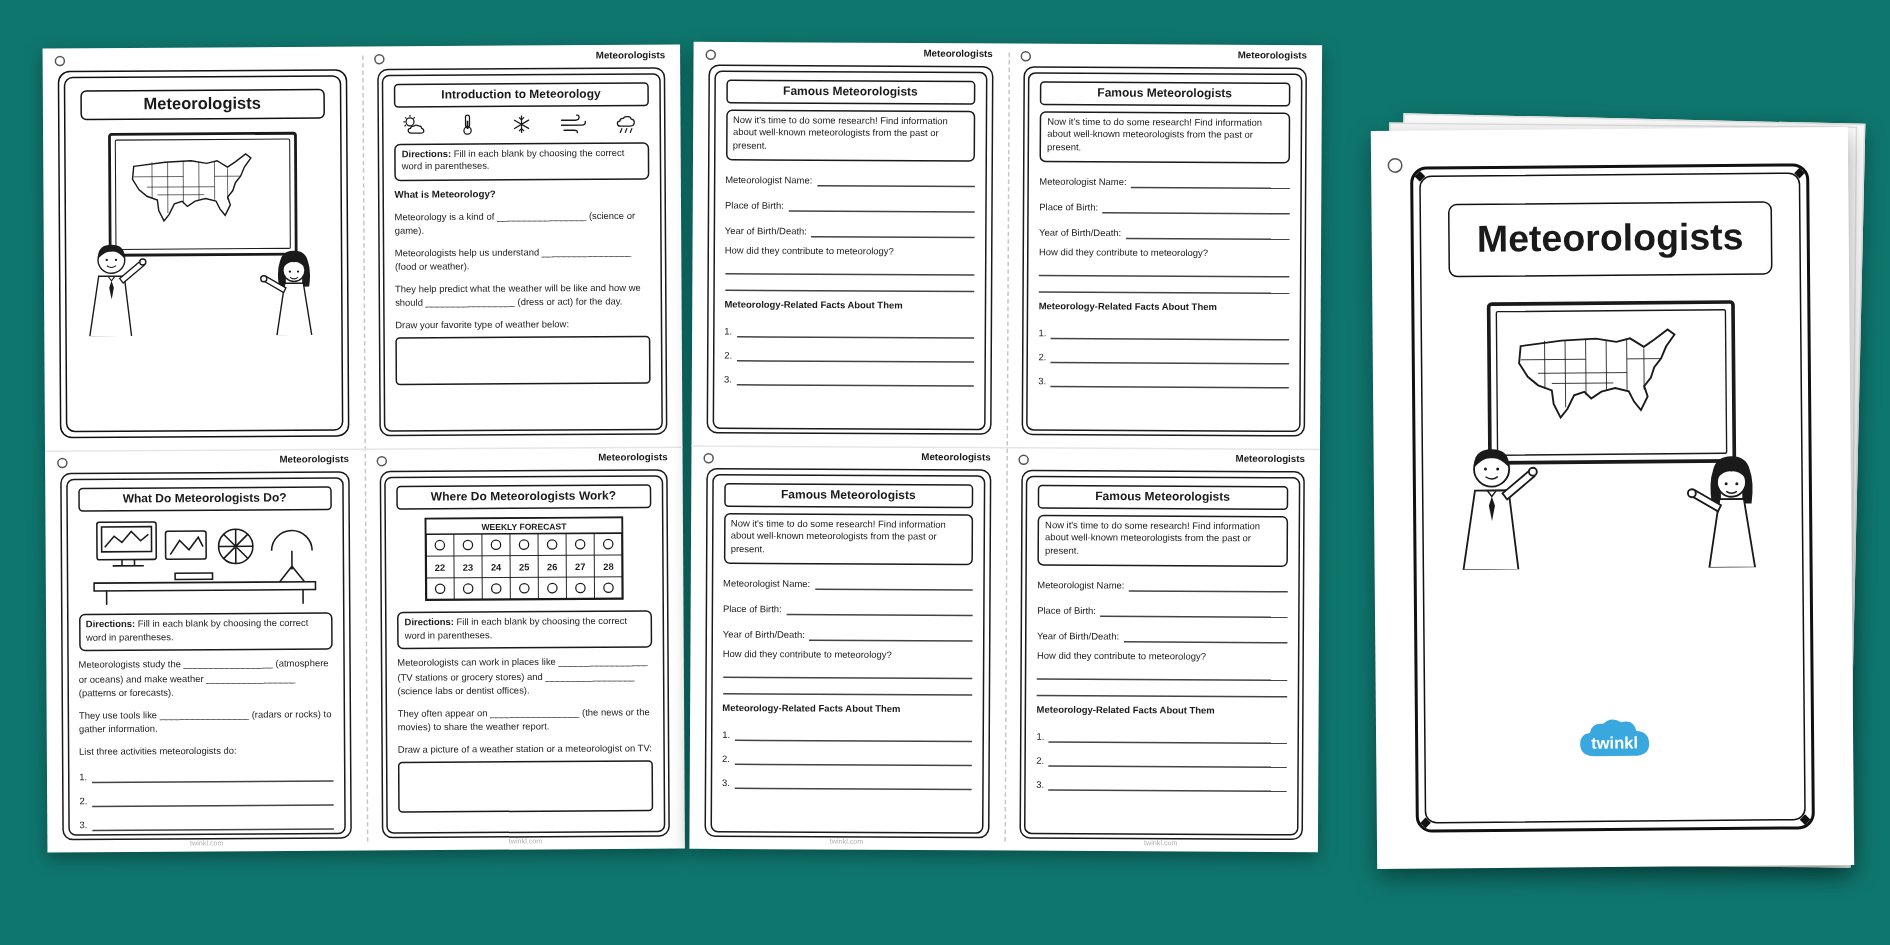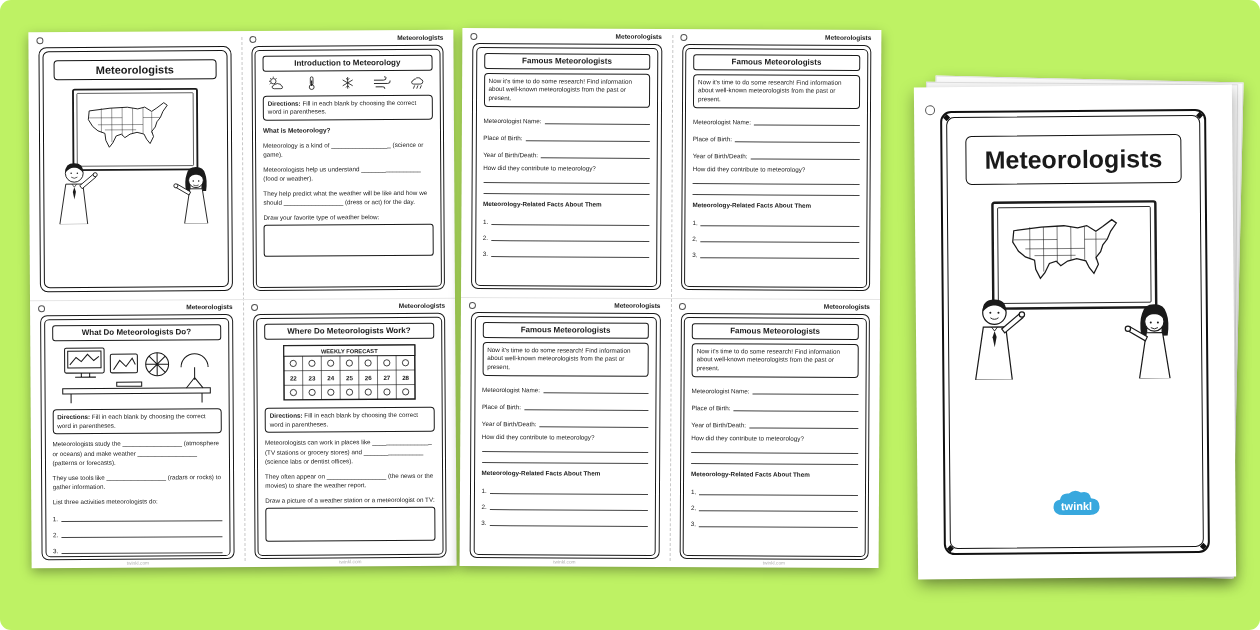--- a/index.html
+++ b/index.html
@@ -1,19 +1,19 @@
 <!DOCTYPE html>
 <html><head>
 <meta charset="utf-8">
 <title>Meteorologists Worksheet Preview</title>
 <style>
   * { box-sizing: border-box; margin: 0; padding: 0; }
   html,body { width:1260px; height:630px; }
   body { font-family:"Liberation Sans", sans-serif; color:#1a1a1a; }
-  .stage { position:relative; width:1260px; height:630px; background:#bef264; overflow:hidden;border-radius:11px; }
+  .stage { position:relative; width:1260px; height:630px; background:#0f766e; overflow:hidden; }
 
   .sheet { position:absolute; background:#fff; box-shadow:0 4px 12px rgba(0,0,0,.35); }
   #sheet-left { left:30px; top:31px; width:425px; height:536px; transform:rotate(-0.35deg); }
   #sheet-mid  { left:461px; top:29px; width:419px; height:538px; transform:rotate(0.3deg); }
   .grid { display:grid; grid-template-columns:1fr 1fr; grid-template-rows:1fr 1fr; width:100%; height:100%; position:relative; }
   .vcut { position:absolute; top:6px; bottom:6px; left:50%; border-left:1px dashed #c7c7c7; z-index:3; }
   .hseam { position:absolute; left:0; right:0; top:50%; border-top:1px solid #e6e6e6; z-index:3; }
 
   .panel { position:relative; padding:15px 10px 8px 10px; overflow:hidden; }
   .hole { position:absolute; top:5px; left:8px; width:7px; height:7px; border:1.2px solid #555; border-radius:50%; }
@@ -47,21 +47,21 @@
   .back-b { left:8px; top:-3px; width:calc(100% - 6px); height:calc(100% + 2px); transform:rotate(0.5deg); }
   .cover { position:absolute; inset:0; background:#fff; transform:rotate(-0.5deg); box-shadow:0 6px 16px rgba(0,0,0,.35); padding:24px 26px; }
   .hole2 { position:absolute; top:18px; left:11px; width:10px; height:10px; border:1.6px solid #555; border-radius:50%; }
   .cover-frame { height:100%; border:2.4px solid #111; border-radius:11px; padding:4px; }
   .cover-inner { height:100%; border:1.2px solid #111; border-radius:8px; padding:18px 14px 14px 14px; position:relative; }
   .corner { position:absolute; width:5px; height:5px; background:#111; transform:rotate(45deg); }
   .c-tl { top:-3px; left:-3px; } .c-tr { top:-3px; right:-3px; }
   .c-bl { bottom:-3px; left:-3px; } .c-br { bottom:-3px; right:-3px; }
   .cover-title { border:1.6px solid #111; border-radius:6px; text-align:center; font-weight:bold; font-size:25px; padding:9px 2px; margin:0 4px; }
   .cover-scene { margin-top:16px; }
-  .logo-wrap { position:absolute; bottom:20px; left:50%; transform:translateX(-50%); }
+  .logo-wrap { position:absolute; bottom:30px; left:50%; transform:translateX(-50%); }
 </style>
 </head>
 <body>
 
 <div class="stage">
 
   <div class="sheet" id="sheet-left">
     <div class="grid">
       <span class="vcut"></span>
       <span class="hseam"></span>

